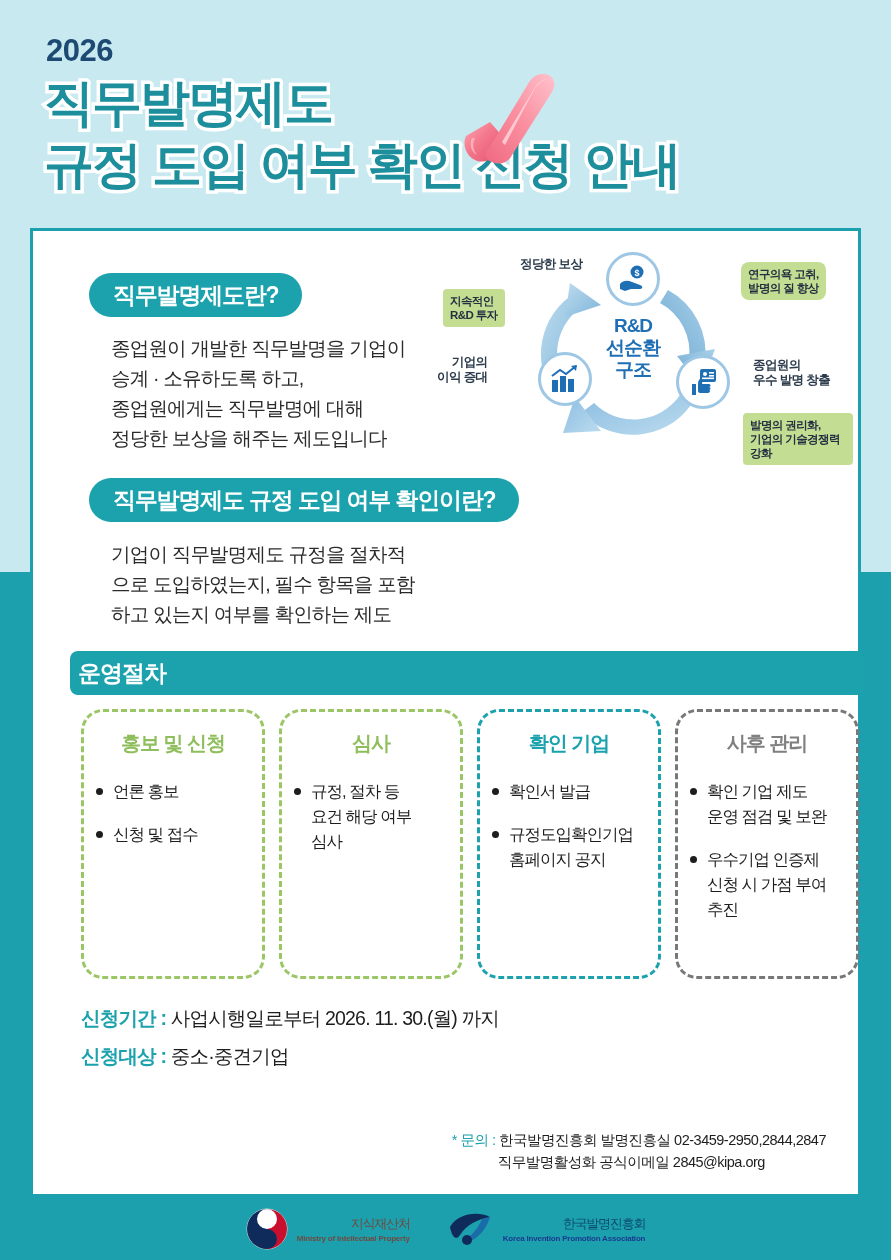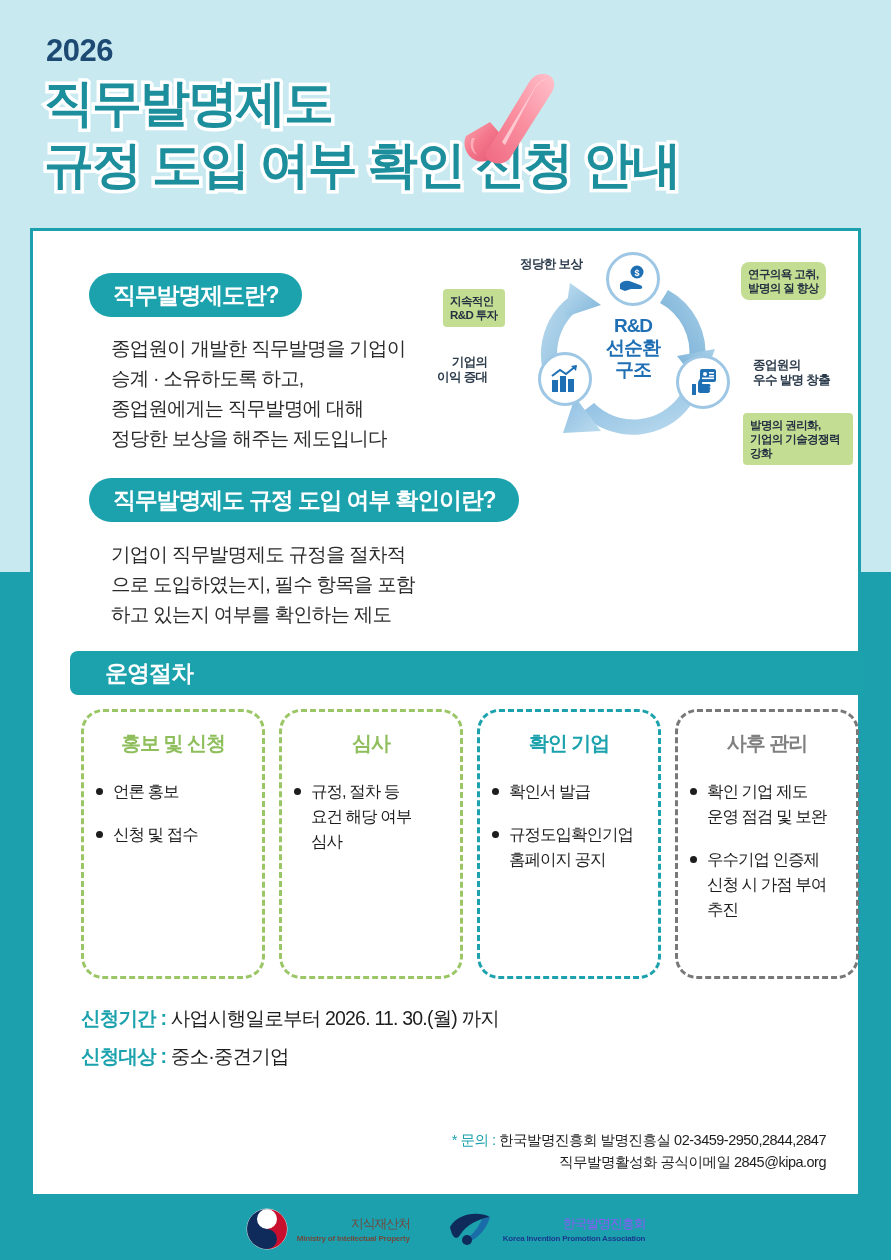--- a/index.html
+++ b/index.html
@@ -177,21 +177,21 @@
     left: 37px; top: 420px;
     width: 795px; height: 44px;
     background: #1ba2ad;
     border-radius: 8px 8px 8px 8px;
     color: #ffffff;
     font-weight: bold;
     font-size: 23px;
     letter-spacing: -1px;
     display: flex;
     align-items: center;
-    padding-left: 35px;
+    padding-left: 8px;
     box-sizing: border-box;
   }
 
   
   .proc-row {
     position: absolute;
     left: 48px; top: 478px;
     width: 790px; height: 270px;
     display: flex;
     gap: 14px;
@@ -252,21 +252,21 @@
   .apply-label {
     color: #1ba2ad;
     font-weight: bold;
   }
   .apply-note { margin-left: 18px; }
 
   
   .contact {
     position: absolute;
     right: 32px; top: 898px;
-    text-align: right;
+    text-align: left;
     font-size: 14.5px;
     line-height: 22px;
     letter-spacing: -0.5px;
     color: #1d1d1d;
   }
   .contact-star { color: #1ba2ad; }
   .contact-l2 { padding-left: 46px; }
 
   
   .footer {
@@ -291,21 +291,21 @@
     text-align: right;
   }
   .logo-text-en {
     font-size: 8px;
     font-weight: bold;
     letter-spacing: -0.2px;
     line-height: 10px;
   }
   .logo-kipo .logo-text-ko { color: #6f4b40; }
   .logo-kipo .logo-text-en { color: #6f4b40; }
-  .logo-kipa .logo-text-ko { color: #8b5cf6; margin-left: 15px; }
+  .logo-kipa .logo-text-ko { color: #0c4a6e; margin-left: 15px; }
   .logo-kipa .logo-text-en { color: #1a3a8f; }
 </style>
 </head>
 <body>
 
 <div id="poster">
 
   <div class="bg-top"></div>
   <div class="bg-bottom"></div>
 

